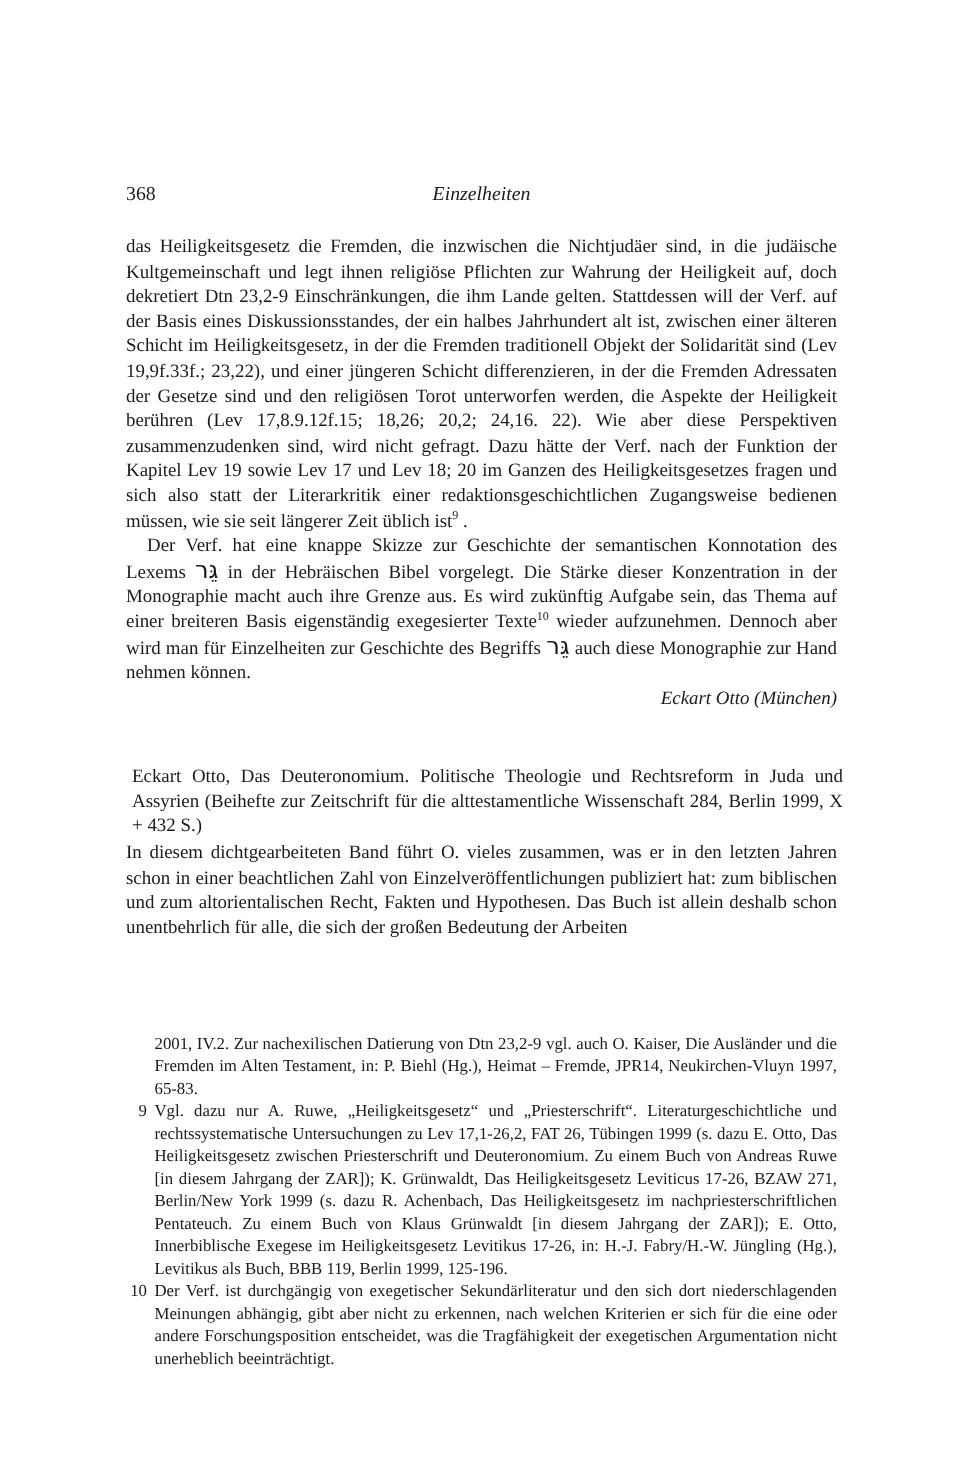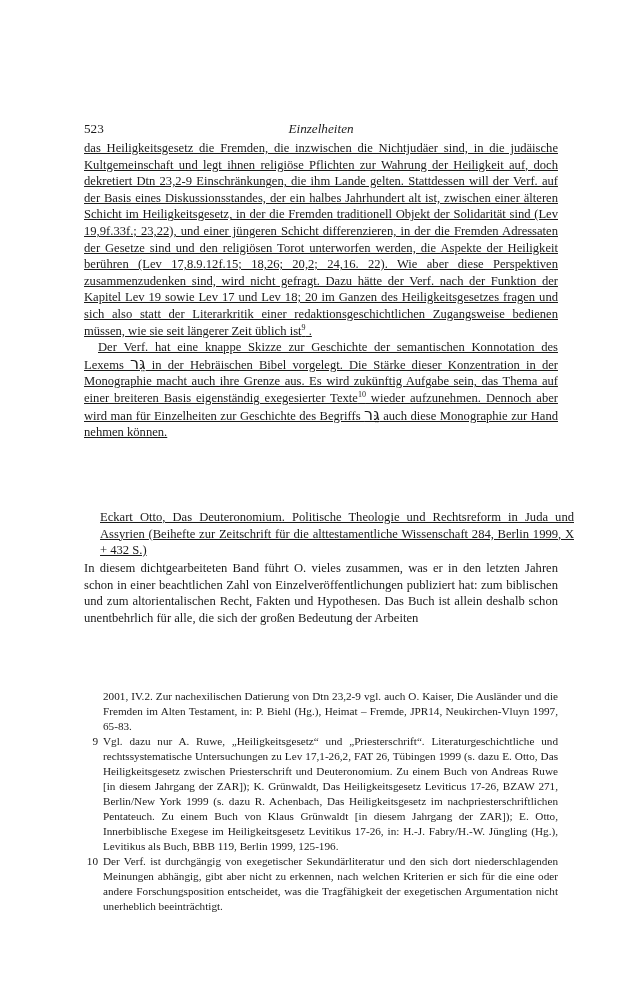--- a/index.html
+++ b/index.html
@@ -8,38 +8,39 @@
   .page { position: absolute; left: 84px; top: 0; width: 474px; }
   .running-head { position: absolute; top: 121px; left: 0; width: 474px; height: 18px; font-size: 13.2px; }
   .page-number { position: absolute; left: 0; top: 0; }
   .journal-title { position: absolute; left: 0; width: 474px; text-align: center; font-style: italic; top: 0; }
   .body-text { position: absolute; left: 0; width: 474px; font-size: 12.6px; line-height: 16.6px; text-align: justify; hyphens: manual; }
   .body-text p { margin: 0; }
   .body-text p.indent { text-indent: 14px; }
   .signature { text-align: right; font-style: italic; margin: 0; }
   sup { font-size: 8px; line-height: 0; vertical-align: 5px; }
   .heb { font-family: "DejaVu Sans", sans-serif; font-size: 16px; }
-  .review-head { position: absolute; left: 16px; width: 474px; font-size: 12.6px; line-height: 16.6px; text-align: justify; text-decoration: underline; }
+  .review-head { position: absolute; left: 4px; width: 474px; font-size: 12.6px; line-height: 16.6px; text-align: justify; }
   .footnotes { position: absolute; left: 0; top: 648px; width: 474px; font-size: 11.2px; line-height: 15px; margin-top: 41px; }
   .fn { position: relative; padding-left: 19px; text-align: justify; margin: 0; }
   .fn-num { position: absolute; left: 0; width: 14px; text-align: right; }
 </style>
 </head>
 <body>
 
 <div class="page">
 
   <div class="running-head">
-    <span class="page-number">523</span>
+    <span class="page-number">368</span>
     <span class="journal-title">Einzelheiten</span>
   </div>
 
-  <div class="body-text" style="top:140px;text-decoration:underline;">
+  <div class="body-text" style="top:156px;">
     <p><span>das Heiligkeitsgesetz die Fremden, die inzwischen die Nichtjudäer sind, in die judäische Kultgemeinschaft und legt ihnen religiöse Pflichten zur Wahrung der Heiligkeit auf, doch dekretiert Dtn 23,2-9 Einschränkungen, die ihm Lande gelten. Stattdessen will der Verf. auf der Basis eines Diskussionsstandes, der ein halbes Jahrhundert alt ist, zwi­schen einer älteren Schicht im Heiligkeitsgesetz, in der die Fremden traditionell Objekt der Solidarität sind (Lev 19,9f.33f.; 23,22), und einer jüngeren Schicht differenzieren, in der die Fremden Adressaten der Gesetze sind und den religiösen Torot unterworfen werden, die Aspekte der Heiligkeit berühren (Lev 17,8.9.12f.15; 18,26; 20,2; 24,16. 22). Wie aber diese Perspektiven zusammenzudenken sind, wird nicht gefragt. Dazu hätte der Verf. nach der Funktion der Kapitel Lev 19 sowie Lev 17 und Lev 18; 20 im Ganzen des Heiligkeitsgesetzes fragen und sich also statt der Literarkritik einer redak­tionsgeschichtlichen Zugangsweise bedienen müssen, wie sie seit längerer Zeit üblich ist</span><sup>9</sup><span> .</span></p>
     <p class="indent"><span>Der Verf. hat eine knappe Skizze zur Geschichte der semantischen Konnotation des Lexems </span><span class="heb">גֵּר</span><span> in der Hebräischen Bibel vorgelegt. Die Stärke dieser Konzentration in der Monographie macht auch ihre Grenze aus. Es wird zukünftig Aufgabe sein, das Thema auf einer breiteren Basis eigenständig exegesierter Texte</span><sup>10</sup><span> wieder aufzunehmen. Den­noch aber wird man für Einzelheiten zur Geschichte des Begriffs </span><span class="heb">גֵּר</span><span> auch diese Mono­graphie zur Hand nehmen können.</span></p>
+    <p class="signature">Eckart Otto (München)</p>
   </div>
 
   <div class="review-head" style="top:509px;">Eckart Otto, Das Deuteronomium. Politische Theologie und Rechtsreform in Juda und Assyrien (Beihefte zur Zeitschrift für die alttestamentliche Wissenschaft 284, Berlin 1999, X + 432 S.)</div>
 
   <div class="body-text" style="top:560px;">
     <p>In diesem dichtgearbeiteten Band führt O. vieles zusammen, was er in den letzten Jah­ren schon in einer beachtlichen Zahl von Einzelveröffentlichungen publiziert hat: zum biblischen und zum altorientalischen Recht, Fakten und Hypothesen. Das Buch ist al­lein deshalb schon unentbehrlich für alle, die sich der großen Bedeutung der Arbeiten</p>
   </div>
 
   <div class="footnotes">
     <p class="fn">

